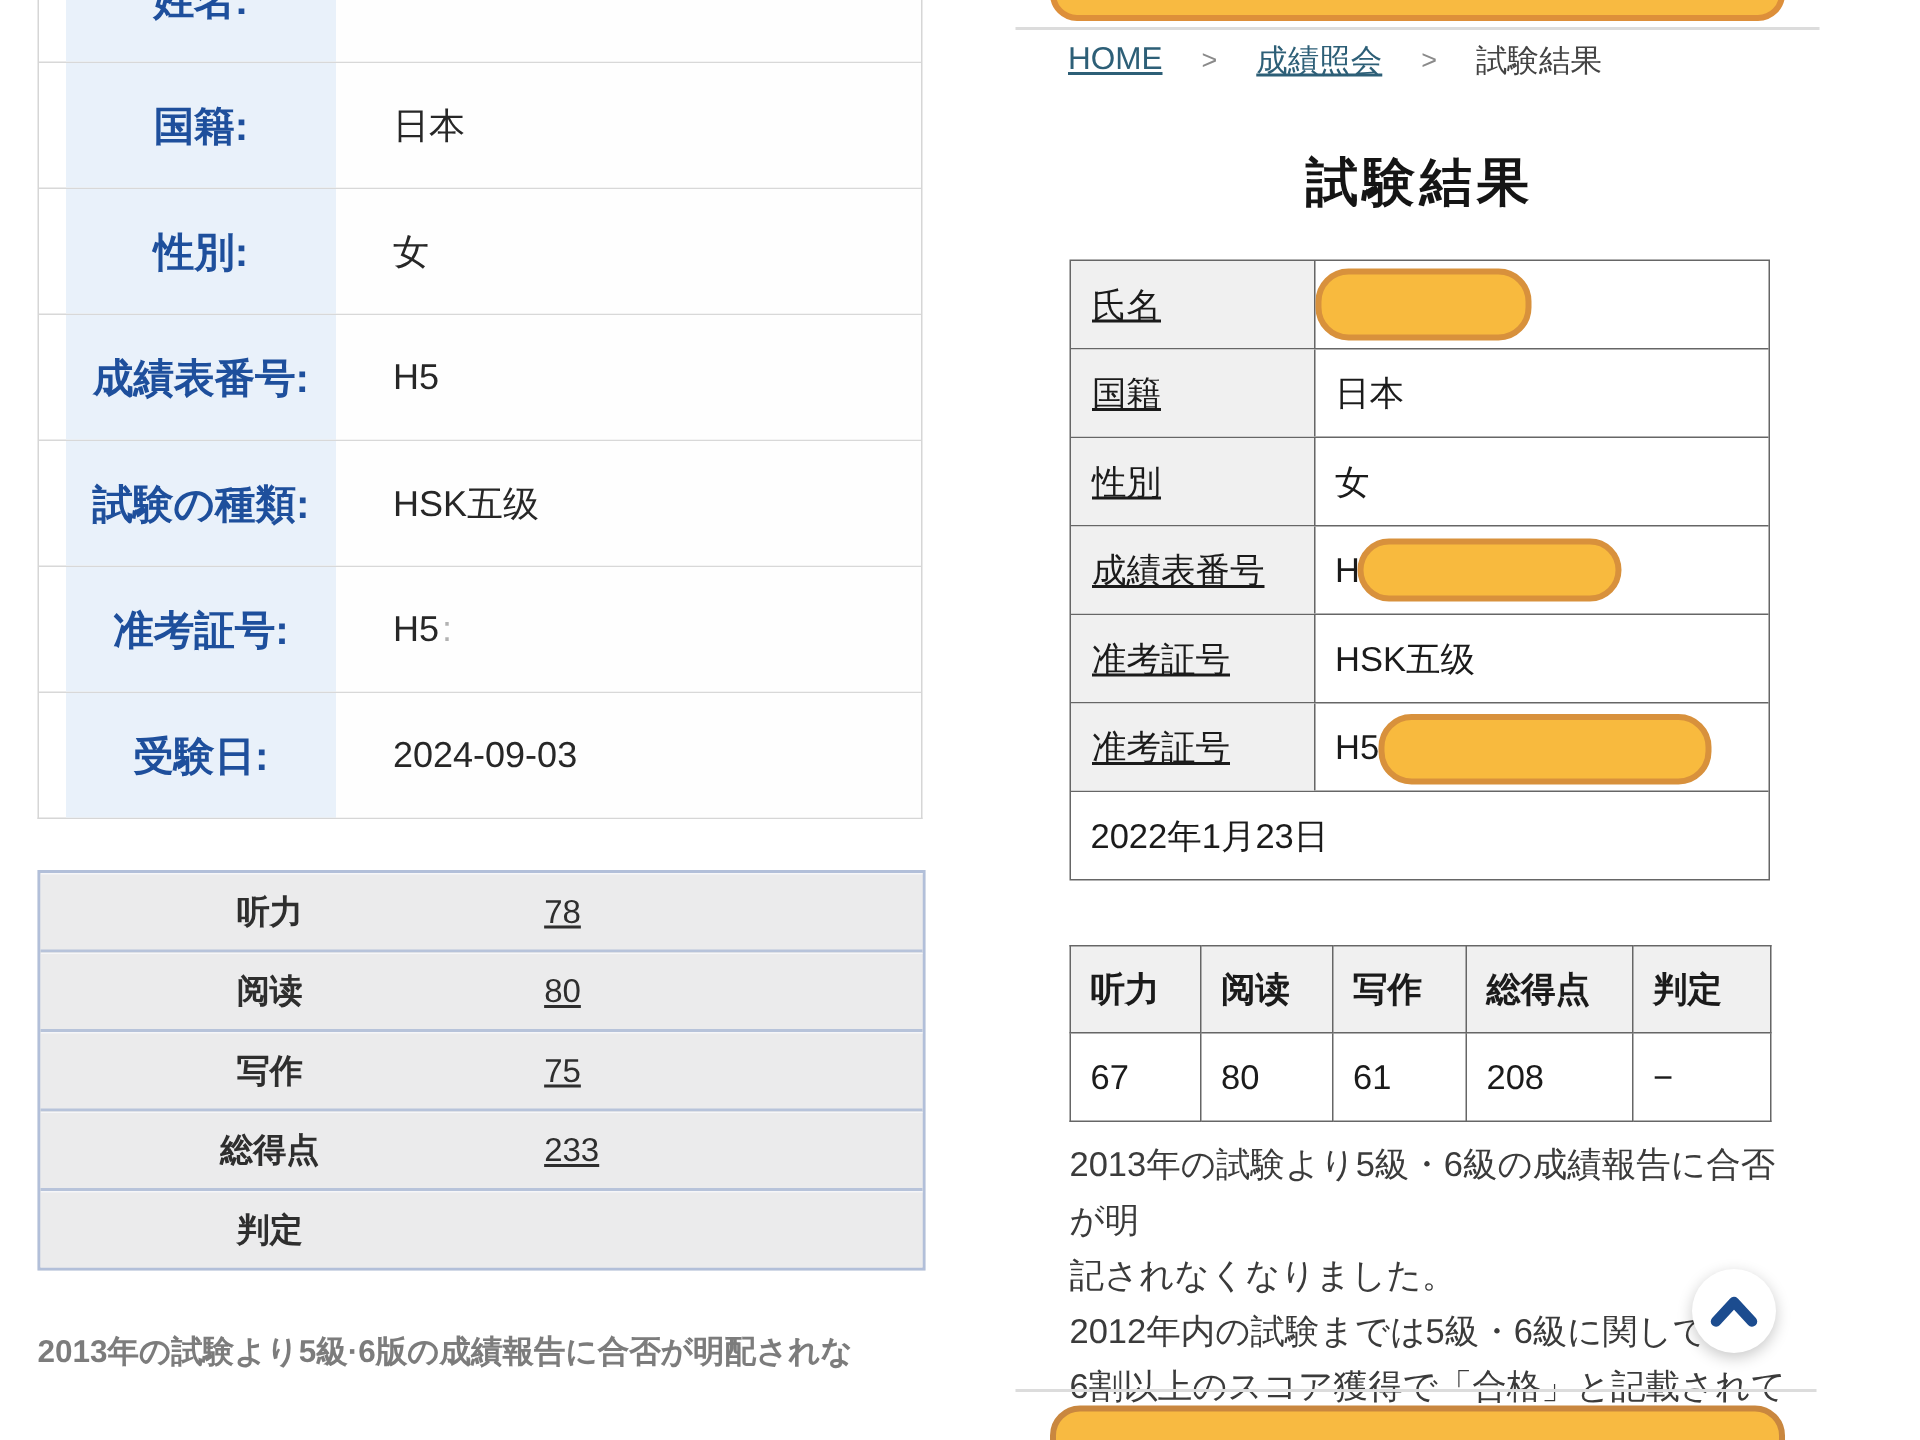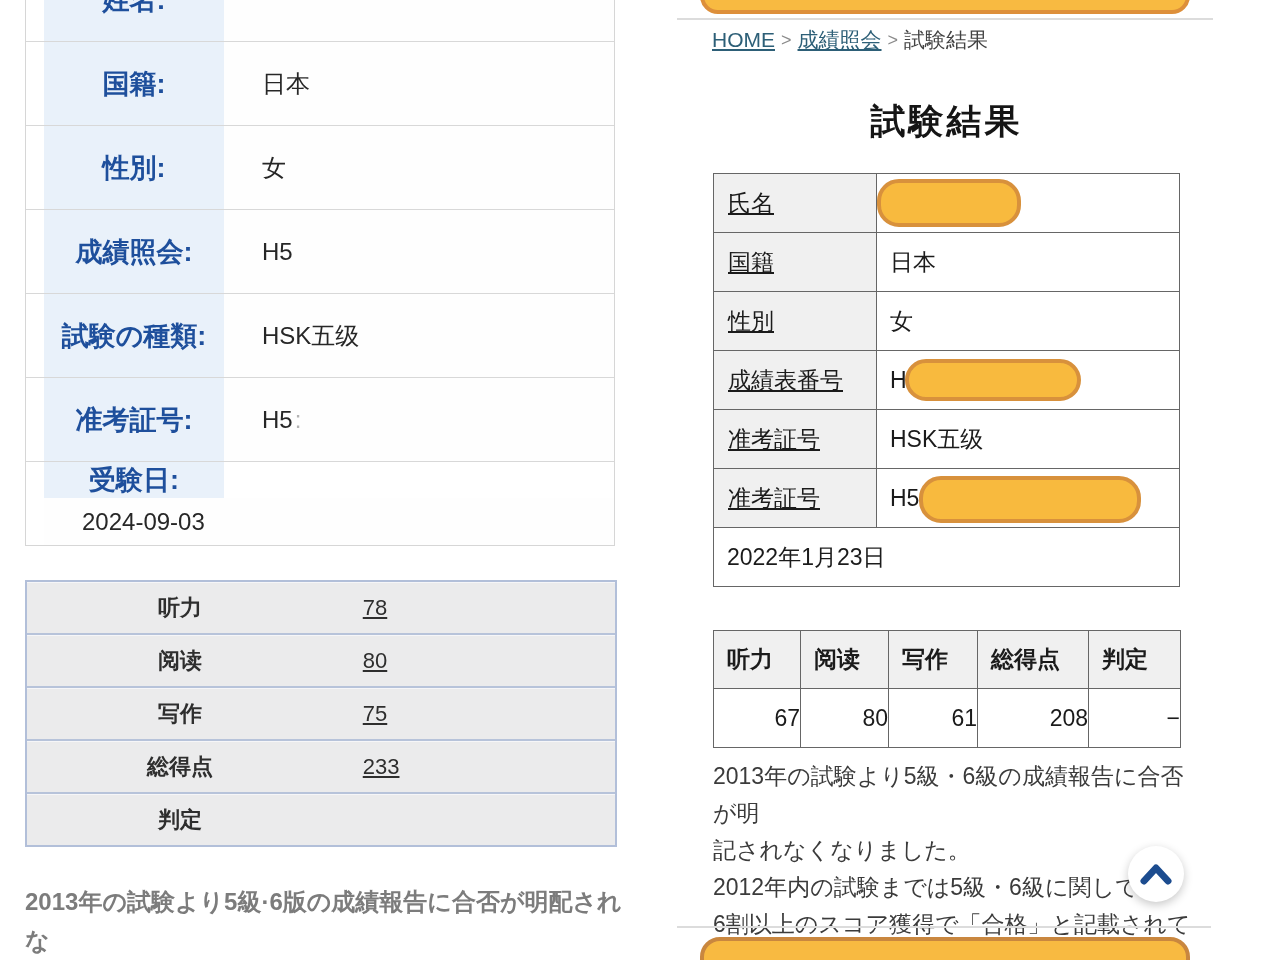--- a/index.html
+++ b/index.html
@@ -3,51 +3,51 @@
 <meta charset="utf-8">
 <style>
   html,body{margin:0;padding:0;background:#ffffff;}
   #page{position:relative;width:1280px;height:960px;overflow:hidden;background:#ffffff;
         font-family:"Liberation Sans","DejaVu Sans",sans-serif;}
 
   
   .l-info{position:absolute;left:25px;top:-42px;width:590px;
           border:1px solid #d6d6d6;border-top:none;box-sizing:border-box;background:#fff;}
   .l-info-row{display:flex;height:83px;border-bottom:1px solid #d8d8d8;padding-left:18px;}
-  .l-info-row:last-child{border-bottom:none;flex-direction:column;}
+  .l-info-row:last-child{border-bottom:none;}
   .l-info-label{width:180px;background:#e9f1fa;color:#1e4f9c;font-weight:700;font-size:27px;
                 display:flex;align-items:center;justify-content:center;}
   .l-info-value{flex:1;display:flex;align-items:center;padding-left:38px;
                 font-size:24px;color:#272727;background:#fefefe;}
   .faded{opacity:.35;margin-left:2px;}
 
   .l-score{position:absolute;left:25px;top:580px;width:592px;
            border:2px solid #b2bfd9;box-sizing:border-box;background:#ebebec;}
   .l-score-row{display:flex;height:51px;border-bottom:2px solid #b7c3da;
                box-shadow:inset 0 1px 0 #f6f6f8;background:#ebebec;}
   .l-score-row:last-child{border-bottom:none;}
   .l-score-label{width:52%;display:flex;align-items:center;justify-content:center;
                  font-size:22px;font-weight:700;color:#2e2e2e;}
   .l-score-value{flex:1;display:flex;align-items:center;padding-left:30px;
                  font-size:22px;color:#2e2e2e;text-decoration:underline;}
 
-  .l-note{position:absolute;left:25px;top:882px;width:605px;font-size:24px;font-weight:600;
+  .l-note{position:absolute;left:25px;top:882px;width:605px;font-size:21px;font-weight:600;
           color:#7c7c7c;line-height:39px;}
 
   
   .redact-bar{position:absolute;background:#f8ba41;border:4px solid #dd8f3a;
               box-sizing:border-box;border-radius:18px;}
   #redact-top{left:700px;top:-26px;width:490px;height:40px;}
   #redact-bottom{left:700px;top:937px;width:490px;height:60px;border-color:#c9873f;border-radius:20px;}
   .hairline{position:absolute;height:2px;background:#dcdcdc;}
   #hairline-top{left:677px;top:18px;width:536px;}
   #hairline-bottom{left:677px;top:926px;width:534px;}
 
   .breadcrumb{position:absolute;left:712px;top:26px;font-size:21px;color:#4a4a4a;
-              display:flex;align-items:center;gap:6px;}
+              display:flex;align-items:center;gap:26px;}
   .crumb-link{color:#2d5f77;text-decoration:underline;cursor:pointer;}
   .crumb-sep{color:#8a8a8a;font-size:18px;}
   .crumb-current{color:#434343;}
 
   .r-title{position:absolute;left:713px;top:98px;width:467px;text-align:center;
            font-size:35px;font-weight:700;color:#151515;letter-spacing:3px;}
 
   .r-info{position:absolute;left:713px;top:173px;width:467px;
           border:1px solid #666;box-sizing:border-box;background:#fff;}
   .r-info-row{display:flex;height:58px;border-bottom:1px solid #666;}
@@ -60,21 +60,21 @@
   .redact{position:absolute;background:#f8ba3e;border:4px solid #d8913c;
           box-sizing:border-box;border-radius:22px;}
   .redact.r0{left:0px;top:5px;width:144px;height:48px;}
   .redact.r3{left:28px;top:8px;width:176px;height:42px;}
   .redact.r5{left:42px;top:7px;width:222px;height:47px;}
 
   .r-score{position:absolute;left:713px;top:630px;border-collapse:collapse;table-layout:fixed;}
   .r-score td,.r-score th{border:1px solid #666;text-align:left;padding:0 0 0 13px;
                           font-size:23px;color:#1b1b1b;}
   .r-score th{background:#f0f0f0;height:57px;font-weight:600;}
-  .r-score td{height:58px;background:#fff;font-weight:400;text-align:right;}
+  .r-score td{height:58px;background:#fff;font-weight:400;}
   .dash{color:#555;}
 
   .r-note{position:absolute;left:713px;top:758px;width:485px;font-size:23px;
           color:#3b3b3b;line-height:37px;}
 
   #scroll-top{position:absolute;left:1128px;top:846px;width:56px;height:56px;border-radius:50%;
               background:#fff;box-shadow:0 3px 10px rgba(0,0,0,.22);display:flex;
               align-items:center;justify-content:center;cursor:pointer;}
 </style>
 </head>
@@ -89,21 +89,21 @@
     </div>
     <div class="l-info-row">
       <div class="l-info-label">国籍:</div>
       <div class="l-info-value">日本</div>
     </div>
     <div class="l-info-row">
       <div class="l-info-label">性別:</div>
       <div class="l-info-value">女</div>
     </div>
     <div class="l-info-row">
-      <div class="l-info-label">成績照会:</div>
+      <div class="l-info-label">成績表番号:</div>
       <div class="l-info-value">H5</div>
     </div>
     <div class="l-info-row">
       <div class="l-info-label">試験の種類:</div>
       <div class="l-info-value">HSK五级</div>
     </div>
     <div class="l-info-row">
       <div class="l-info-label">准考証号:</div>
       <div class="l-info-value">
         <span>H5</span>

